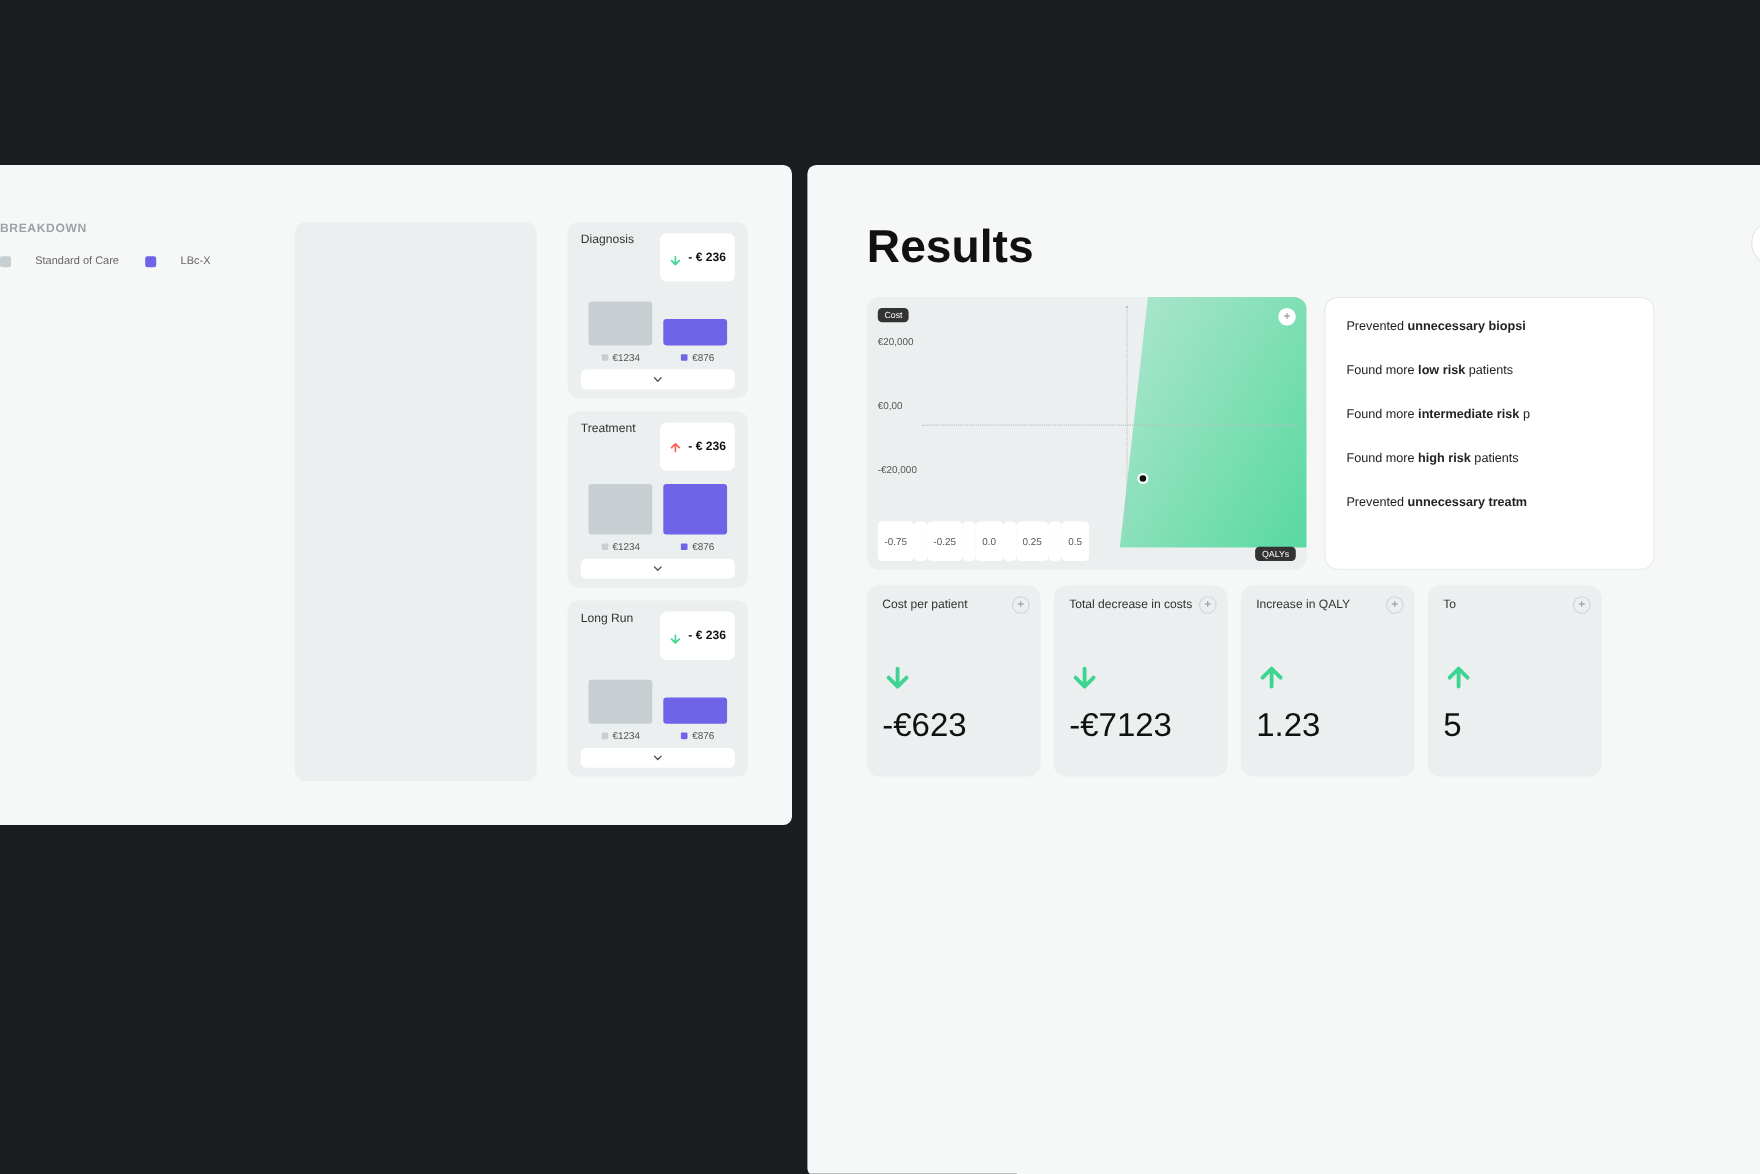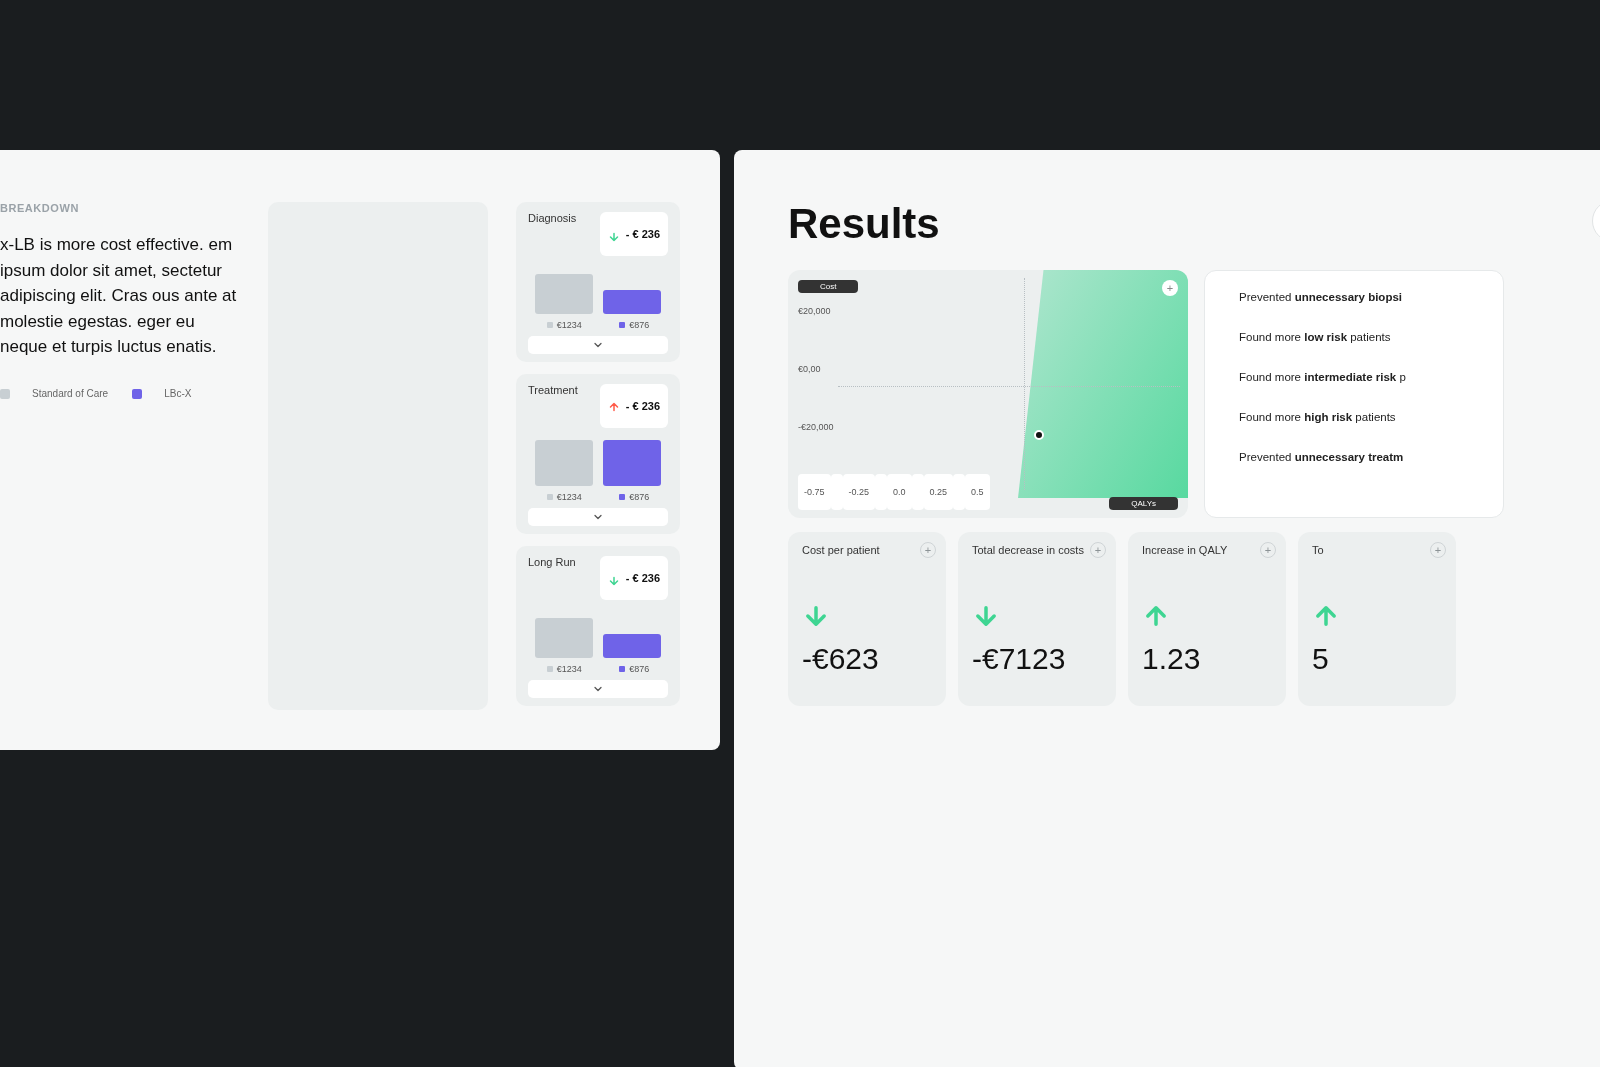--- a/index.html
+++ b/index.html
@@ -193,21 +193,21 @@
   width: 170px;
   height: 228px;
   background: linear-gradient(120deg, rgba(62,213,146,0.35), rgba(62,213,146,0.85));
   clip-path: polygon(0 100%, 15% 0, 100% 0, 100% 100%);
 }
 .axis-label-chip {
   position: absolute;
   background: #333;
   color: #fff;
   font-size: 8px;
-  padding: 2px 22px;
+  padding: 2px 6px;
   border-radius: 4px;
 }
 .cost-chip { top: 10px; left: 10px; }
 .qaly-chip { bottom: 8px; right: 10px; }
 .plus-icon {
   position: absolute;
   top: 10px; right: 10px;
   width: 16px; height: 16px;
   border-radius: 999px;
   background: #fff;
@@ -240,21 +240,21 @@
   border-radius: 999px;
   background: #111;
   border: 2px solid #fff;
 }
 
 .findings-card {
   width: 300px;
   background: #fff;
   border: 1px solid #e6e9ea;
   border-radius: 12px;
-  padding: 18px 34px;
+  padding: 18px 19px;
   display: flex;
   flex-direction: column;
   gap: 24px;
   font-size: 11.5px;
   color: #222;
 }
 .findings-card .row { line-height: 1.4; }
 
 
 .stat-row {
@@ -292,21 +292,20 @@
   margin-top: 8px;
 }
 </style>
 </head>
 <body>
 
 <div class="panel-left">
 
   <div class="breakdown-text">
     <div class="section-label">BREAKDOWN</div>
-    <div class="section-desc">x-LB is more cost effective. em ipsum dolor sit amet, sectetur adipiscing elit. Cras ous ante at molestie egestas. eger eu neque et turpis luctus enatis.</div>
 
     <div class="legend">
       <div class="legend-item">
         <span class="legend-swatch swatch-grey"></span>
         <span>Standard of Care</span>
       </div>
       <div class="legend-item">
         <span class="legend-swatch swatch-purple"></span>
         <span>LBc-X</span>
       </div>

